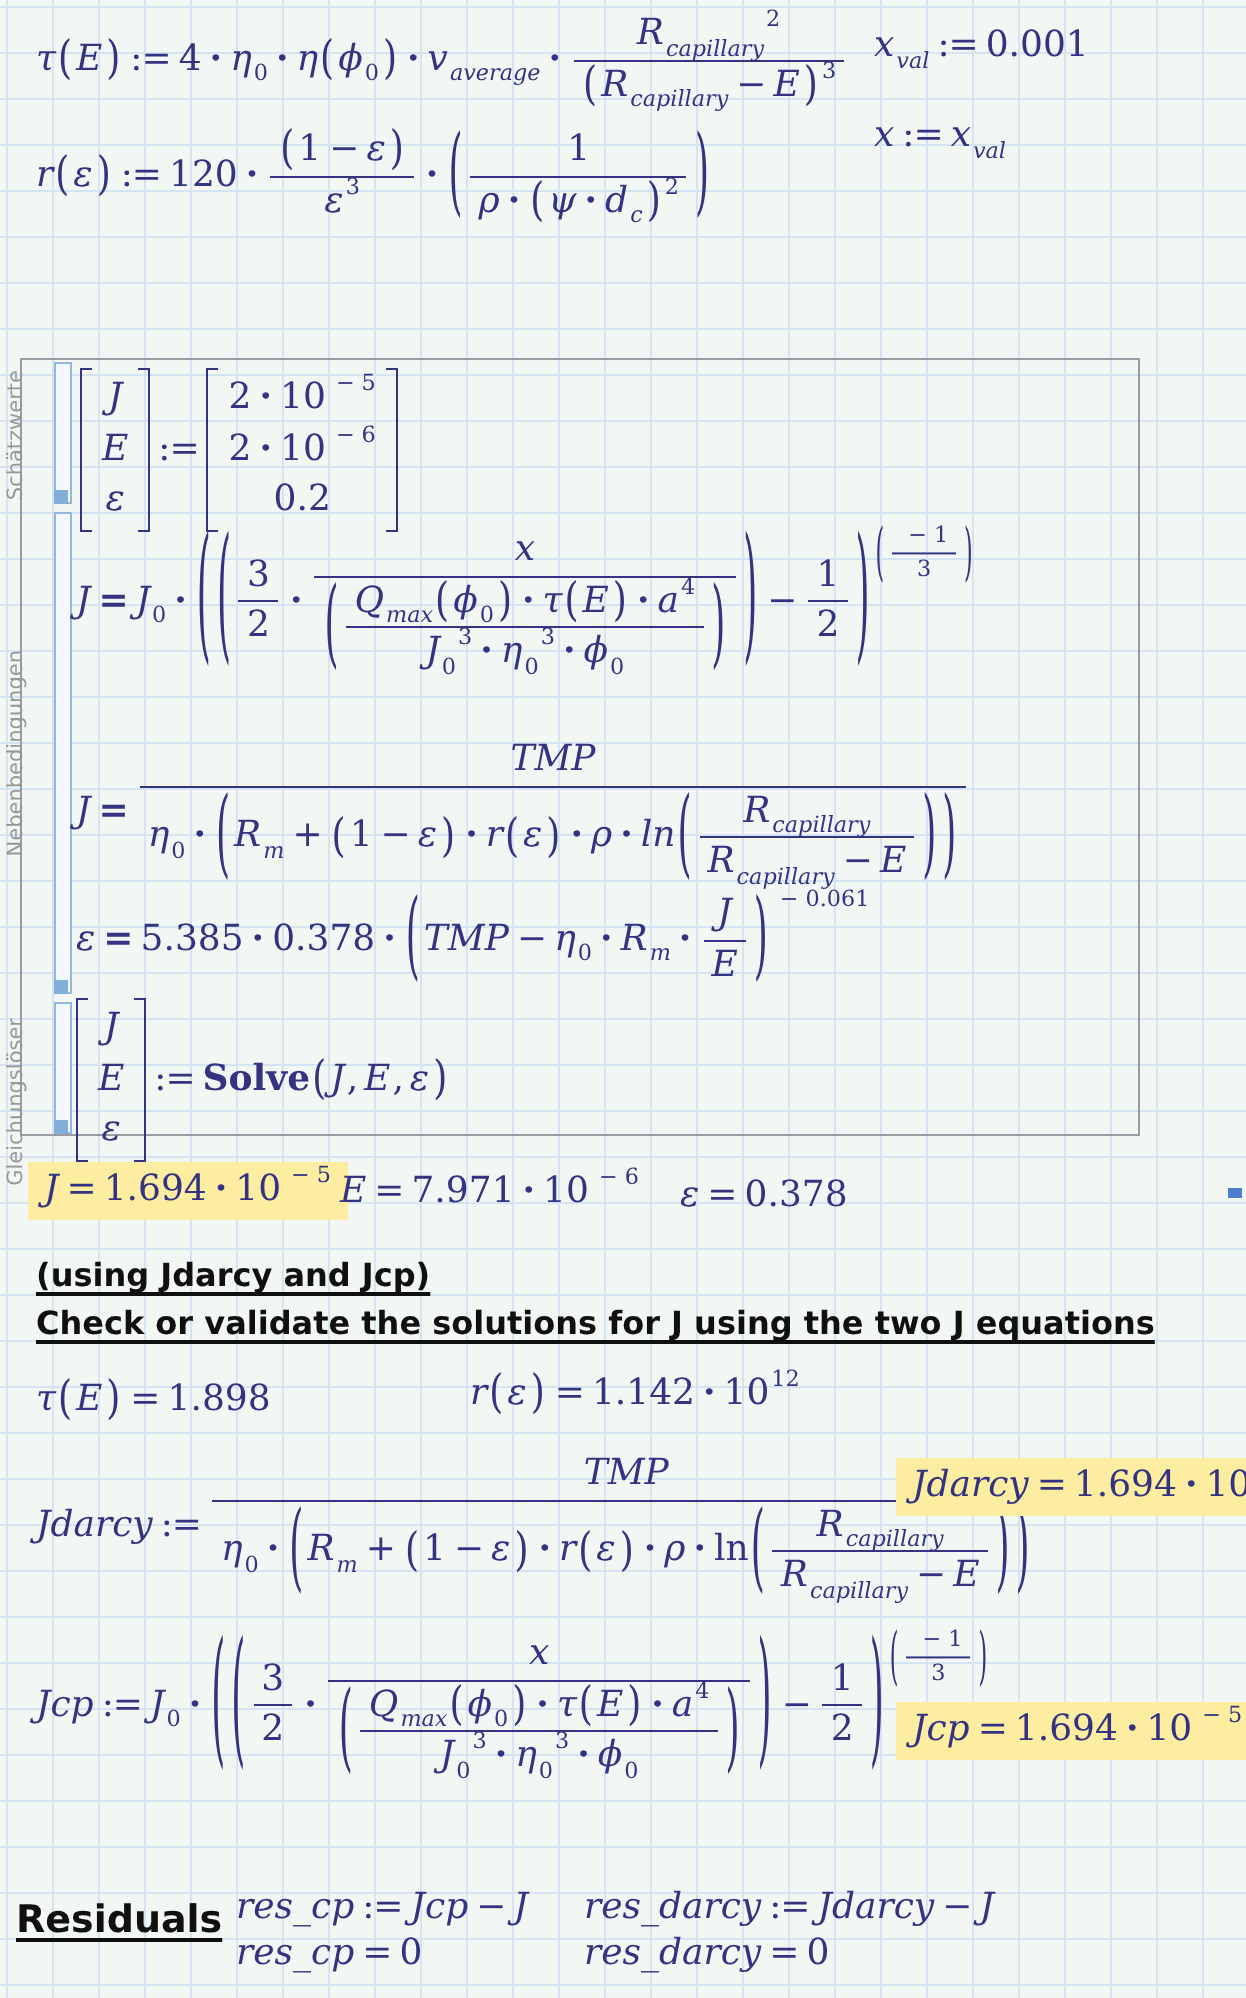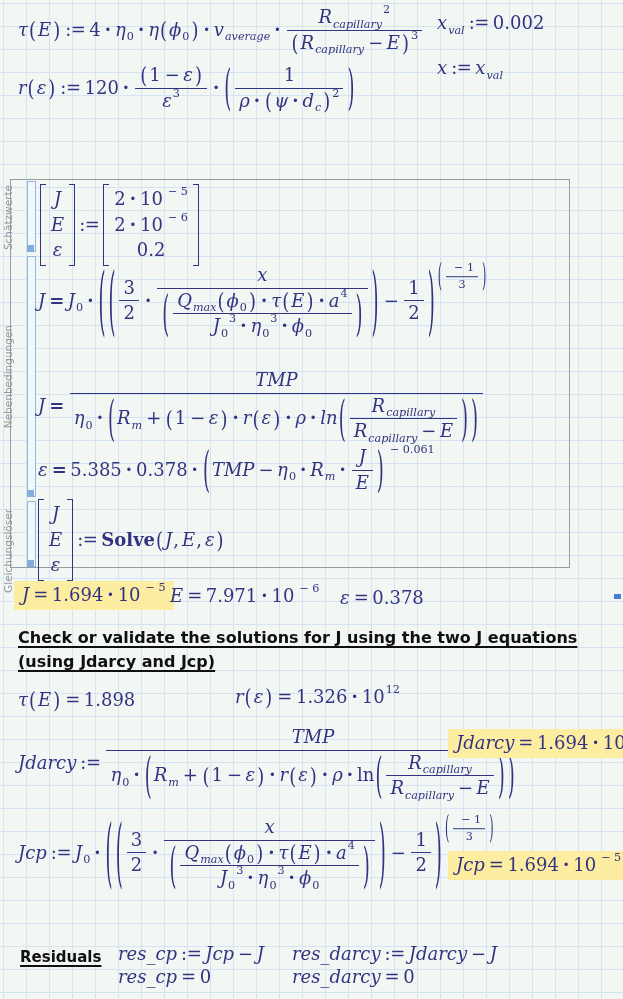--- a/index.html
+++ b/index.html
@@ -153,21 +153,21 @@
     </div>
   <div class="eq" style="left:437px;top:12px">
       <span class="row">
         <span class="row">
           <span class="tk it">x</span>
           <span class="sub">
             <span class="tk it">val</span>
           </span>
         </span>
         <span class="tk op rm">:=</span>
-        <span class="tk rm">0.002</span>
+        <span class="tk rm">0.001</span>
       </span>
     </div>
   <div class="eq" style="left:437px;top:57px">
       <span class="row">
         <span class="tk it">x</span>
         <span class="tk op rm">:=</span>
         <span class="row">
           <span class="tk it">x</span>
           <span class="sub">
             <span class="tk it">val</span>
@@ -703,22 +703,22 @@
     </div>
   <div class="eq" style="left:340px;top:587px">
       <span class="row">
         <span class="tk it">ε</span>
         <span class="tk op rm">=</span>
         <span class="tk rm">0.378</span>
       </span>
     </div>
 
   <div class="heading" style="left:18px;top:626px;font-size:16px;width:560px">
+    <div>(using Jdarcy and Jcp)</div>
     <div>Check or validate the solutions for J using the two J equations</div>
-    <div>(using Jdarcy and Jcp)</div>
   </div>
 
   <div class="eq" style="left:18px;top:689px">
       <span class="row">
         <span class="tk it">τ</span>
         <span class="pgroup">
           <span class="tk tk pglyph rm" style="transform: scaleY(1.278);">(</span>
           <span class="pbody">
             <span class="tk it">E</span>
           </span>
@@ -732,21 +732,21 @@
       <span class="row">
         <span class="tk it">r</span>
         <span class="pgroup">
           <span class="tk tk pglyph rm" style="transform: scaleY(1.278);">(</span>
           <span class="pbody">
             <span class="tk it">ε</span>
           </span>
           <span class="tk tk pglyph rm" style="transform: scaleY(1.278);">)</span>
         </span>
         <span class="tk op rm">=</span>
-        <span class="tk rm">1.326</span>
+        <span class="tk rm">1.142</span>
         <span class="tk dot rm">·</span>
         <span class="row">
           <span class="tk rm">10</span>
           <span class="sup">
             <span class="tk rm">12</span>
           </span>
         </span>
       </span>
     </div>
 
@@ -1024,21 +1024,21 @@
           <span class="sup">
             <span class="row">
               <span class="tk op rm">−</span>
               <span class="tk rm">5</span>
             </span>
           </span>
         </span>
       </span>
     </div>
 
-  <div class="heading" style="left:20px;top:946px;font-size:15px">Residuals</div>
+  <div class="heading" style="left:8px;top:946px;font-size:19px">Residuals</div>
   <div class="eq" style="left:118px;top:943px">
       <span class="row">
         <span class="tk it">res_cp</span>
         <span class="tk op rm">:=</span>
         <span class="tk it">Jcp</span>
         <span class="tk op rm">−</span>
         <span class="tk it">J</span>
       </span>
     </div>
   <div class="eq" style="left:118px;top:966px">

